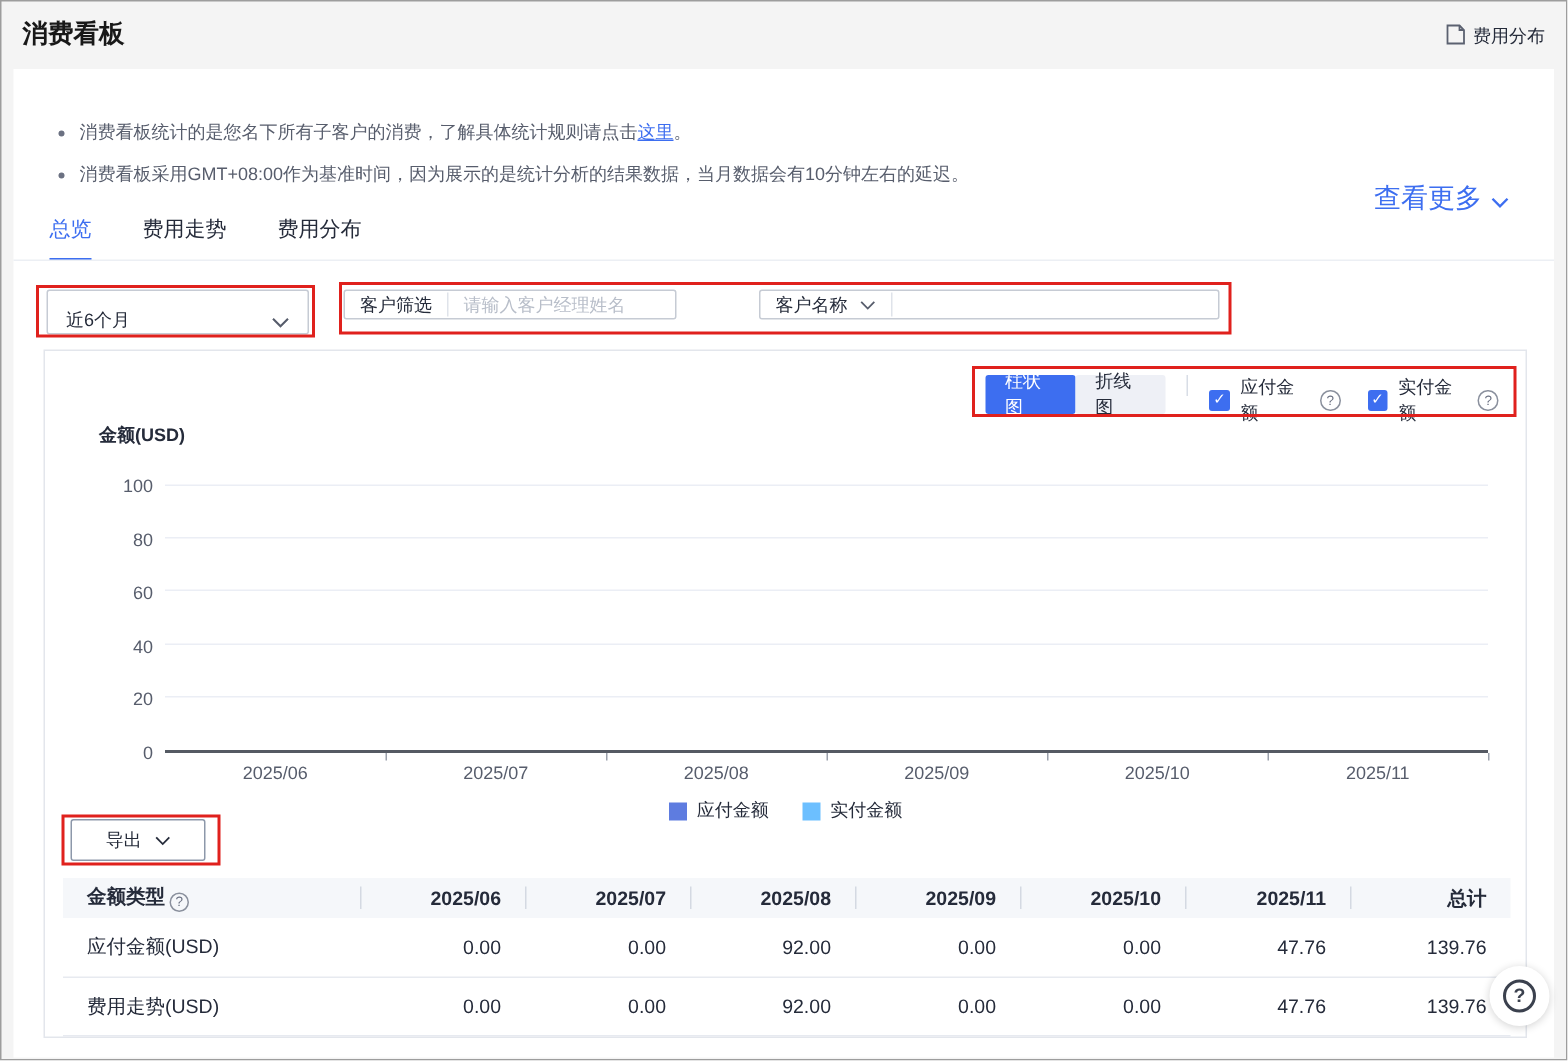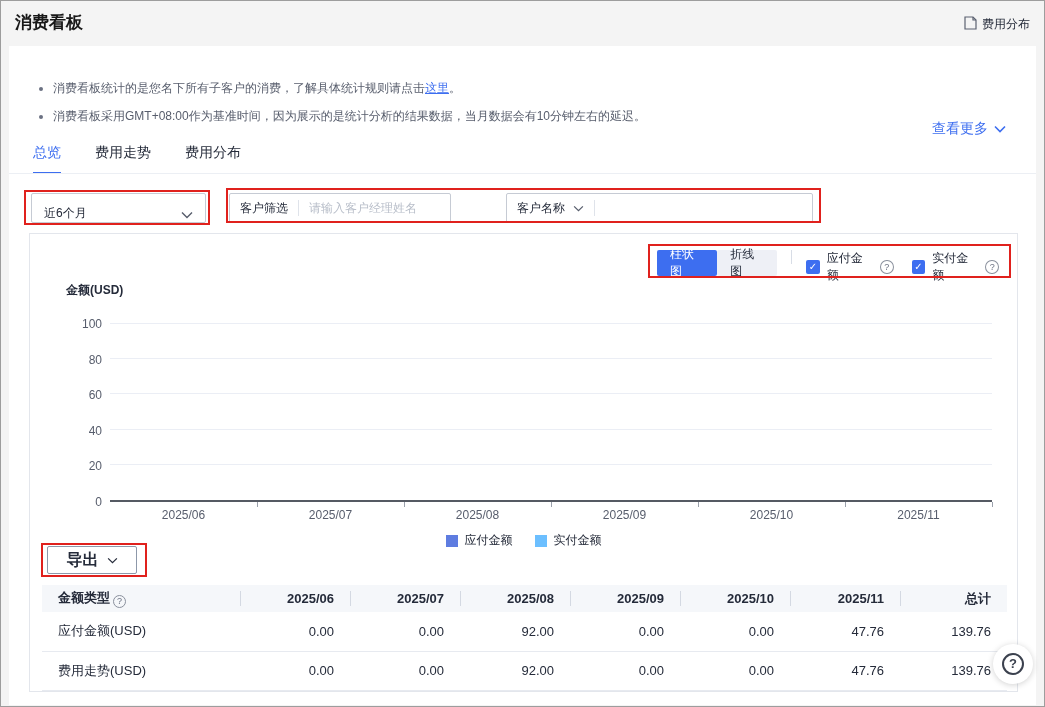--- a/index.html
+++ b/index.html
@@ -11,32 +11,32 @@
   .guide-link { position:absolute; right:14px; top:15px; display:flex; align-items:center; gap:5px; font-size:12px; color:#252b3a; cursor:pointer; }
 
   
   .card { position:absolute; left:8px; right:8px; top:45px; bottom:1px; background:#ffffff; }
 
   .notice { position:absolute; left:30px; font-size:12px; color:#575d6c; display:flex; align-items:center; gap:10px; }
   .notice .dot { width:4px; height:4px; border-radius:50%; background:#6b7182; flex:none; }
   .notice-1 { top:34px; } .notice-2 { top:62px;text-align:right; }
   .text-link { color:#3d6ef0; text-decoration:underline; cursor:pointer; }
 
-  .view-more { position:absolute; right:30px; top:74px; display:flex; align-items:flex-start; gap:6px; font-size:14px; color:#3d6ef0; cursor:pointer; }
+  .view-more { position:absolute; right:30px; top:74px; display:flex; align-items:flex-end; gap:6px; font-size:18px; color:#3d6ef0; cursor:pointer; }
 
   
   .tabs { position:absolute; left:24px; top:98px; display:flex; gap:34px; font-size:14px; color:#252b3a; }
   .tab { padding-bottom:10px; cursor:pointer; }
   .tab.active { color:#3d6ef0; border-bottom:2px solid #3d6ef0; }
   .tabs-rule { position:absolute; left:0; right:0; top:127px; height:1px; background:#eceff4; }
 
   
   .select-box { position:absolute; display:flex; align-items:center; justify-content:space-between; padding:0 12px; border:1px solid #c6cbd4; border-radius:2px; background:#fff; font-size:12px; color:#252b3a; cursor:pointer; }
   .period-select { left:22px; top:147px; width:175px; height:30px;align-items:flex-end; }
-  .filter-group { position:absolute; top:147px; height:30px; display:flex; align-items:center; border:1px solid #c6cbd4; border-radius:2px; background:#fff; font-size:12px; }
+  .filter-group { position:absolute; top:147px; height:20px; display:flex; align-items:center; border:1px solid #c6cbd4; border-radius:2px; background:#fff; font-size:12px; }
   .fg-a { left:220px; width:222px; }
   .fg-b { left:497px; width:307px; }
   .fg-label { padding:0 10px; color:#252b3a; white-space:nowrap; display:flex; align-items:center; gap:8px; }
   .fg-sep { width:1px; height:16px; background:#dfe3ea; }
   .fg-input { flex:1; border:none; outline:none; font-size:12px; padding:0 10px; color:#252b3a; min-width:0; background:transparent; }
   .fg-input::placeholder { color:#b8bec9; }
 
   
   .panel { position:absolute; left:20px; top:187px; width:989px; height:459px; border:1px solid #e3e6ec; background:#fff; }
 
@@ -61,21 +61,21 @@
   .bar-group { position:absolute; bottom:0; transform:translateX(-50%); display:flex; align-items:flex-end; gap:6px; }
   .bar { width:26px; }
 
   .xlabels { position:absolute; left:80px; top:274px; width:882px; height:16px; }
   .xlabel { position:absolute; transform:translateX(-50%); font-size:12px; color:#575d6c; white-space:nowrap; }
 
   .legend { position:absolute; left:0; right:0; top:298px; display:flex; justify-content:center; gap:22px; }
   .legend-item { display:flex; align-items:center; gap:7px; font-size:12px; color:#252b3a; }
   .legend-swatch { width:12px; height:12px; }
 
-  .export-btn { position:absolute; left:17px; top:312px; width:90px; height:28px; border:1px solid #8d98aa; border-radius:2px; background:#fff; display:flex; align-items:center; justify-content:center; gap:8px; font-size:16px; color:#252b3a; cursor:pointer;font-weight:bold; }
+  .export-btn { position:absolute; left:17px; top:312px; width:90px; height:28px; border:1px solid #8d98aa; border-radius:2px; background:#fff; display:flex; align-items:center; justify-content:center; gap:8px; font-size:12px; color:#252b3a; cursor:pointer; }
 
   table.data { position:absolute; left:12px; top:351px; width:965px; border-collapse:collapse; table-layout:fixed; font-size:13px; color:#252b3a; }
   table.data th { height:27px; background:#f5f7fa; font-weight:bold; text-align:right; padding:0 16px; position:relative; white-space:nowrap; }
   table.data th:first-child { text-align:left; }
   table.data th + th::before { content:''; position:absolute; left:0; top:6px; bottom:6px; width:1px; background:#d4d9e2; }
   table.data td { height:39px; text-align:right; padding:0 16px; border-bottom:1px solid #e7eaf0; white-space:nowrap; }
   table.data td:first-child { text-align:left; }
   .th-help { display:inline-block; width:13px; height:13px; border-radius:50%; border:1px solid #8a909d; color:#6b7182; font-size:9px; line-height:11px; text-align:center; font-weight:normal; vertical-align:-2px; margin-left:3px; }
 
   

